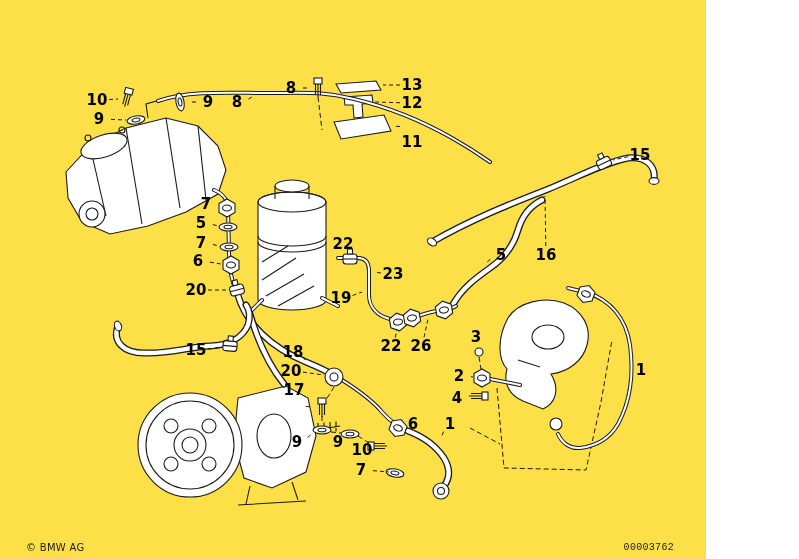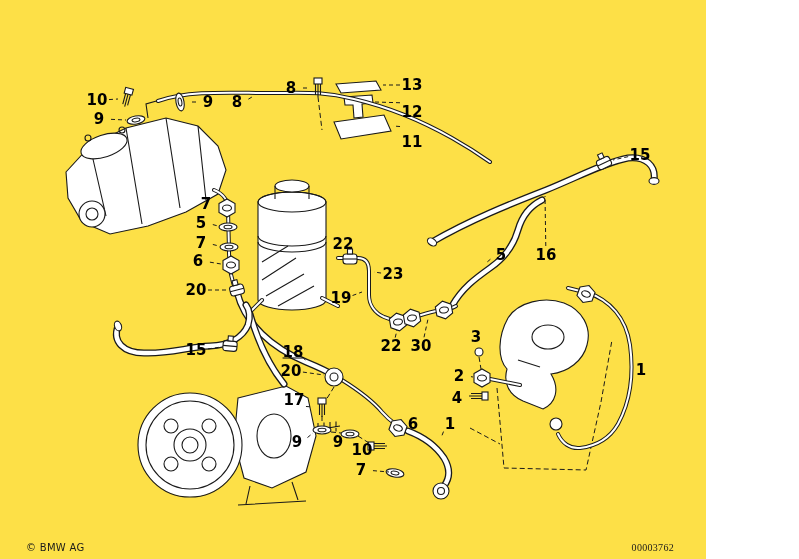--- a/index.html
+++ b/index.html
@@ -21,21 +21,21 @@
   use{fill:#ffffff;stroke:#1a1a1a;stroke-width:1.1;}
   .callout{
     position:absolute;transform:translate(-50%,-50%);
     font-size:15px;font-weight:700;color:#000;line-height:1;
     white-space:nowrap;user-select:none;
   }
   .footer-text{
     position:absolute;font-size:10px;color:#1a1a1a;letter-spacing:.3px;
   }
   .footer-left{left:26px;bottom:6px;}
-  .footer-right{right:32px;bottom:6px;font-family:Liberation Serif, serif;}
+  .footer-right{right:32px;bottom:6px;font-family:Liberation Mono, monospace;}
 </style>
 </head>
 <body>
 
 <div class="stage">
 
   <svg width="799" height="559" viewBox="0 0 799 559">
     <defs>
       <g id="hexnut">
         <polygon points="-8,-4.5 0,-9 8,-4.5 8,4.5 0,9 -8,4.5"></polygon>
@@ -221,41 +221,41 @@
       </g>
   </svg>
 
   <div id="callouts">
       <div class="callout" style="left: 97px; top: 100px;">10</div>
       <div class="callout" style="left: 99px; top: 119px;">9</div>
       <div class="callout" style="left: 208px; top: 102px;">9</div>
       <div class="callout" style="left: 237px; top: 102px;">8</div>
       <div class="callout" style="left: 291px; top: 88px;">8</div>
       <div class="callout" style="left: 412px; top: 85px;">13</div>
-      <div class="callout" style="left: 412px; top: 112px;">12</div>
+      <div class="callout" style="left: 412px; top: 103px;">12</div>
       <div class="callout" style="left: 412px; top: 142px;">11</div>
       <div class="callout" style="left: 640px; top: 155px;">15</div>
       <div class="callout" style="left: 206px; top: 204px;">7</div>
       <div class="callout" style="left: 201px; top: 223px;">5</div>
       <div class="callout" style="left: 201px; top: 243px;">7</div>
       <div class="callout" style="left: 198px; top: 261px;">6</div>
       <div class="callout" style="left: 196px; top: 290px;">20</div>
       <div class="callout" style="left: 343px; top: 244px;">22</div>
       <div class="callout" style="left: 393px; top: 274px;">23</div>
       <div class="callout" style="left: 341px; top: 298px; text-align: center;">19</div>
       <div class="callout" style="left: 501px; top: 255px;">5</div>
       <div class="callout" style="left: 546px; top: 255px;">16</div>
       <div class="callout" style="left: 391px; top: 346px;">22</div>
-      <div class="callout" style="left: 421px; top: 346px;">30</div>
+      <div class="callout" style="left: 421px; top: 346px;">26</div>
       <div class="callout" style="left: 476px; top: 337px;">3</div>
       <div class="callout" style="left: 459px; top: 376px;">2</div>
       <div class="callout" style="left: 196px; top: 350px;">15</div>
-      <div class="callout" style="left: 293px; top: 352px; text-decoration: underline;">18</div>
+      <div class="callout" style="left: 293px; top: 352px;">18</div>
       <div class="callout" style="left: 291px; top: 371px;">20</div>
-      <div class="callout" style="left: 294px; top: 400px;">17</div>
+      <div class="callout" style="left: 294px; top: 390px;">17</div>
       <div class="callout" style="left: 297px; top: 442px;">9</div>
       <div class="callout" style="left: 338px; top: 442px;">9</div>
       <div class="callout" style="left: 362px; top: 450px;">10</div>
       <div class="callout" style="left: 413px; top: 424px;">6</div>
       <div class="callout" style="left: 450px; top: 424px;">1</div>
       <div class="callout" style="left: 457px; top: 398px;">4</div>
       <div class="callout" style="left: 361px; top: 470px;">7</div>
       <div class="callout" style="left: 641px; top: 370px;">1</div>
     </div>
 

